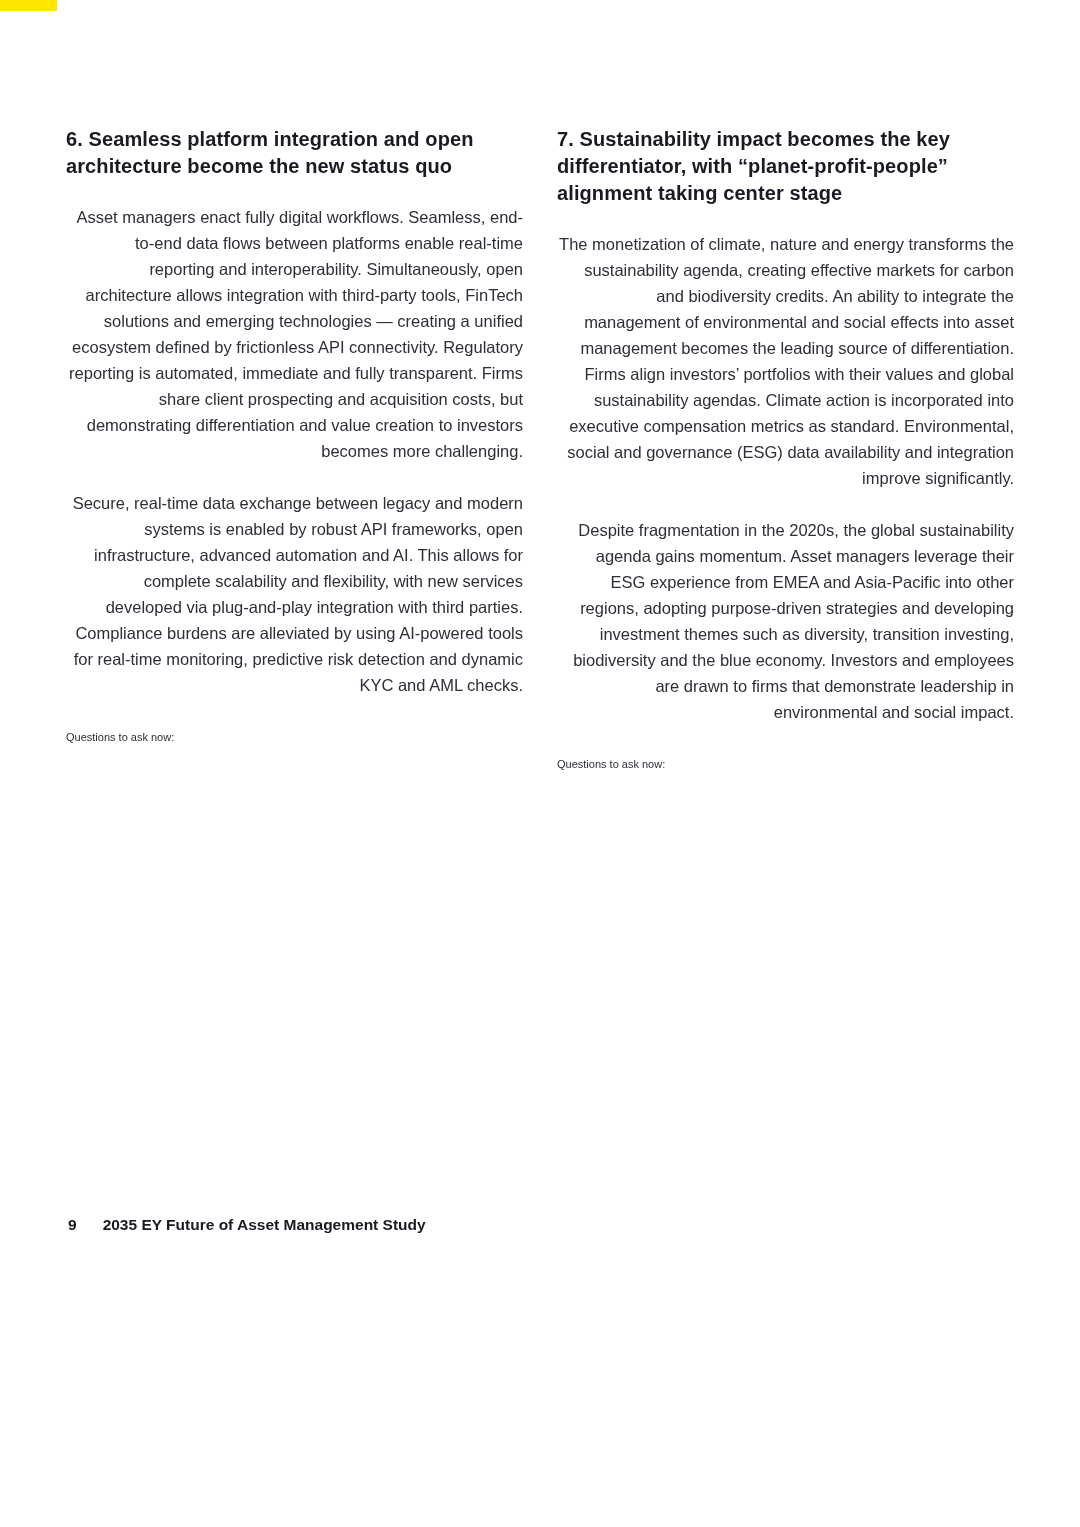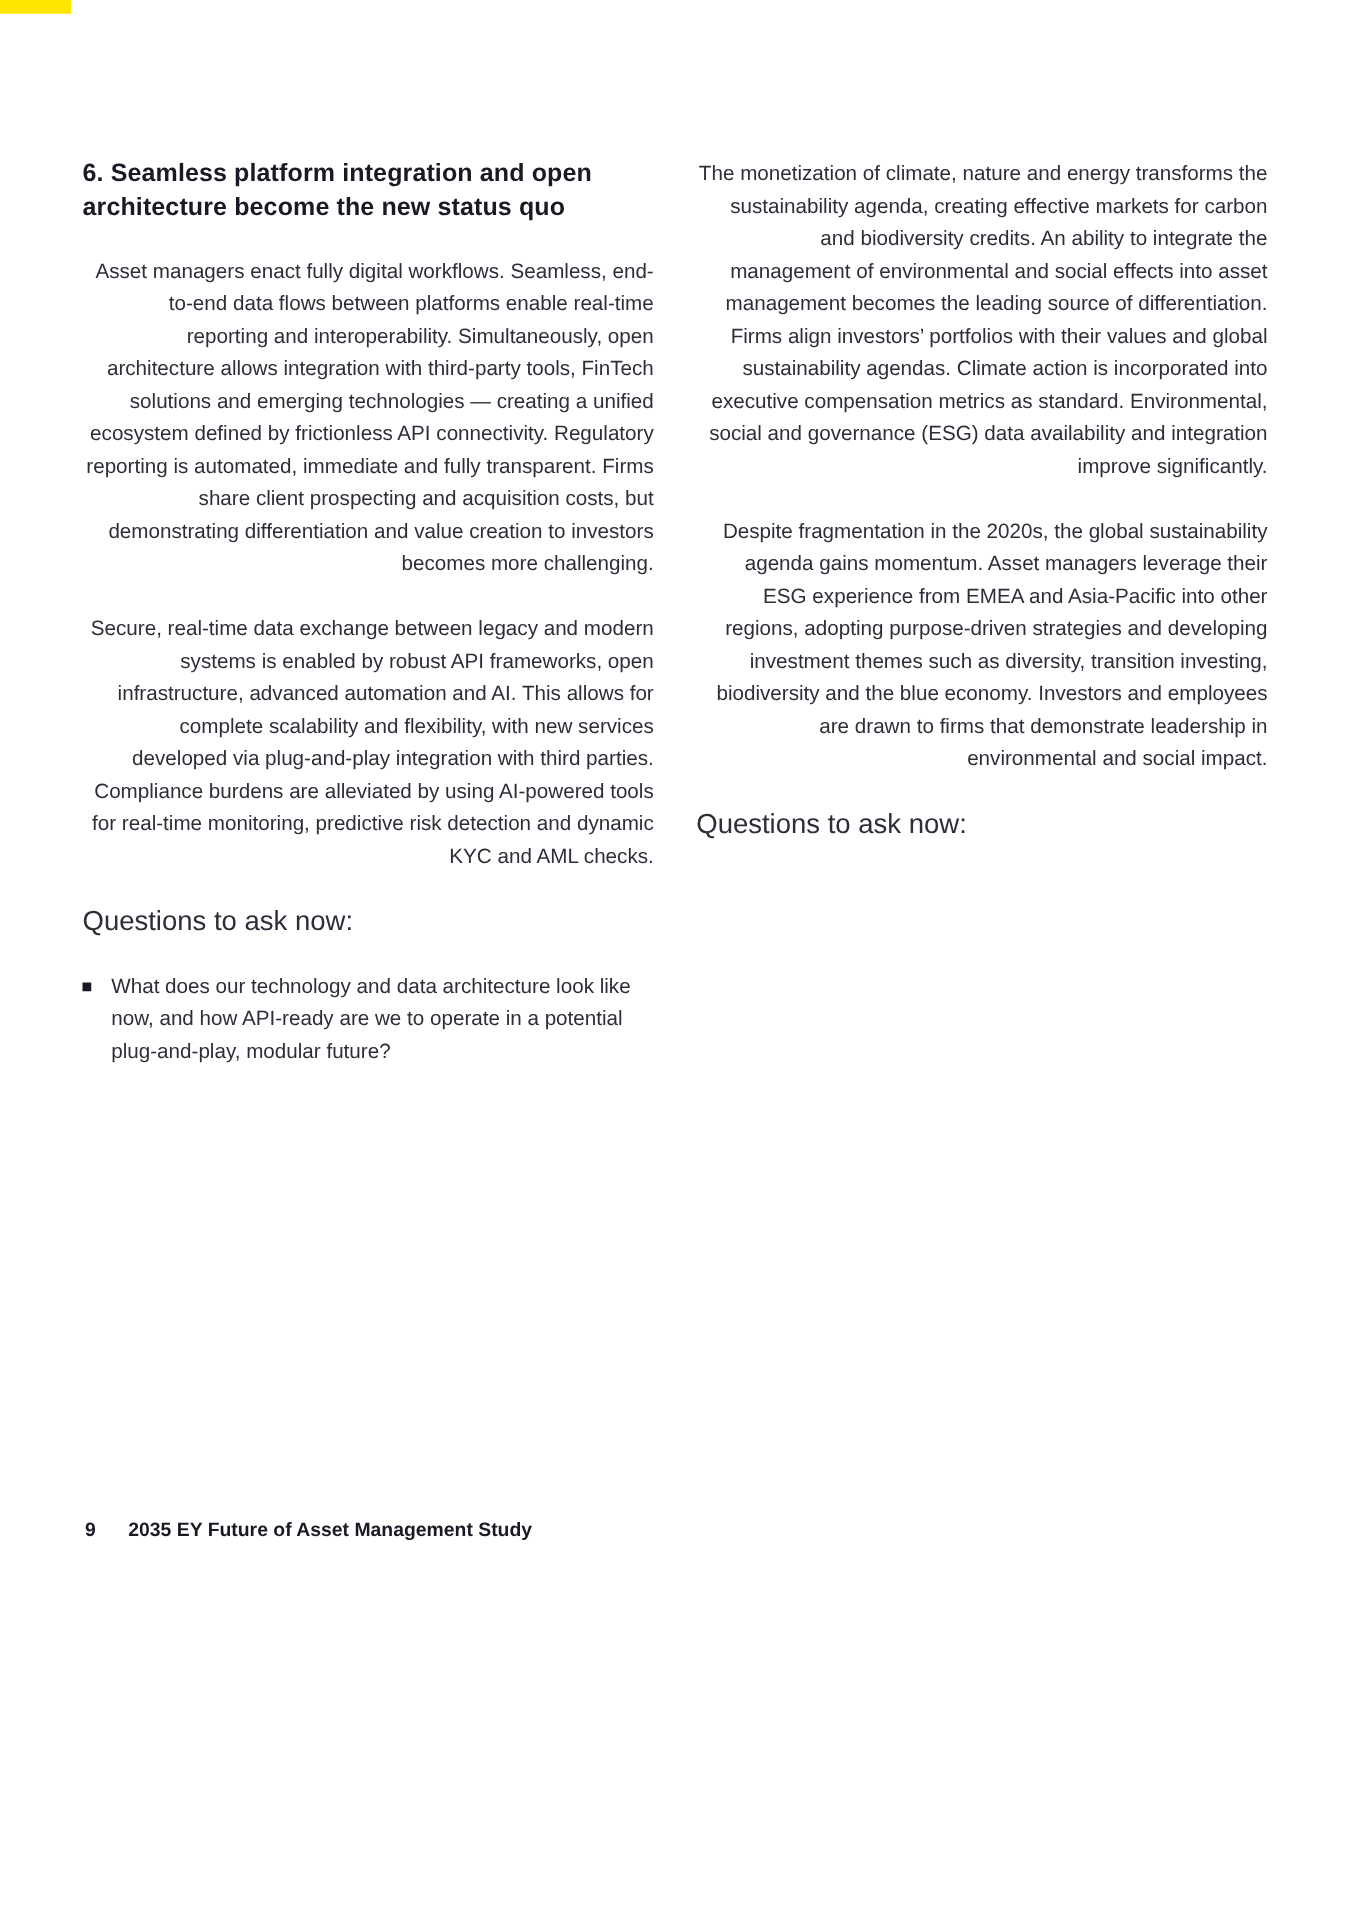--- a/index.html
+++ b/index.html
@@ -43,21 +43,21 @@
     margin: 0 0 24px 0;
     letter-spacing: 0.1px;
   }
   .para {
     font-size: 16.5px;
     line-height: 26px;
     margin: 0 0 26px 0;
     text-align: right;
   }
   .questions-label {
-    font-size: 22px;
+    font-size: 11px;
     line-height: 26px;
     margin: 8px 0 26px 0;
   }
   .bullet {
     display: flex;
     align-items: flex-start;
     gap: 16px;
     margin: 0 0 30px 0;
     font-size: 16.5px;
     line-height: 26px;
@@ -93,28 +93,25 @@
 
     <div class="col">
       <h2 class="heading">6. Seamless platform integration and open architecture become the new status quo</h2>
 
       <p class="para">Asset managers enact fully digital workflows. Seamless, end-to-end data flows between platforms enable real-time reporting and interoperability. Simultaneously, open architecture allows integration with third-party tools, FinTech solutions and emerging technologies — creating a unified ecosystem defined by frictionless API connectivity. Regulatory reporting is automated, immediate and fully transparent. Firms share client prospecting and acquisition costs, but demonstrating differentiation and value creation to investors becomes more challenging.</p>
 
       <p class="para">Secure, real-time data exchange between legacy and modern systems is enabled by robust API frameworks, open infrastructure, advanced automation and AI. This allows for complete scalability and flexibility, with new services developed via plug-and-play integration with third parties. Compliance burdens are alleviated by using AI-powered tools for real-time monitoring, predictive risk detection and dynamic KYC and AML checks.</p>
 
       <p class="questions-label">Questions to ask now:</p>
 
-      <div class="bullet">
-        <span class="bullet-square"></span>
-        <span class="bullet-text">What does our technology and data architecture look like now, and how API-ready are we to operate in a potential plug-and-play, modular future?</span>
-      </div>
 
     </div>
 
     <div class="col">
+      <h2 class="heading">7. Sustainability impact becomes the key differentiator, with “planet-profit-people” alignment taking center stage</h2>
 
       <p class="para">The monetization of climate, nature and energy transforms the sustainability agenda, creating effective markets for carbon and biodiversity credits. An ability to integrate the management of environmental and social effects into asset management becomes the leading source of differentiation. Firms align investors’ portfolios with their values and global sustainability agendas. Climate action is incorporated into executive compensation metrics as standard. Environmental, social and governance (ESG) data availability and integration improve significantly.</p>
 
       <p class="para">Despite fragmentation in the 2020s, the global sustainability agenda gains momentum. Asset managers leverage their ESG experience from EMEA and Asia-Pacific into other regions, adopting purpose-driven strategies and developing investment themes such as diversity, transition investing, biodiversity and the blue economy. Investors and employees are drawn to firms that demonstrate leadership in environmental and social impact.</p>
 
       <p class="questions-label">Questions to ask now:</p>
 
 
     </div>
 

